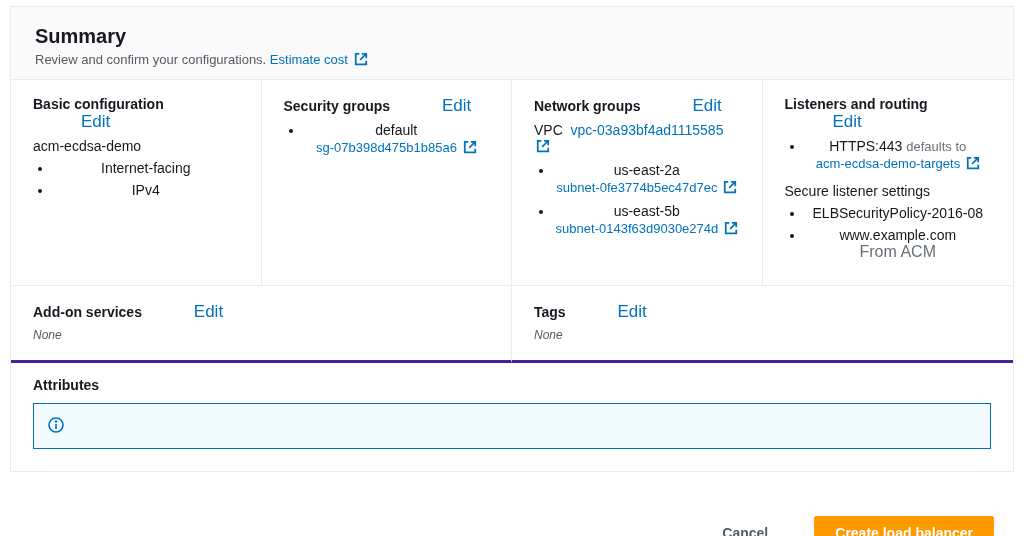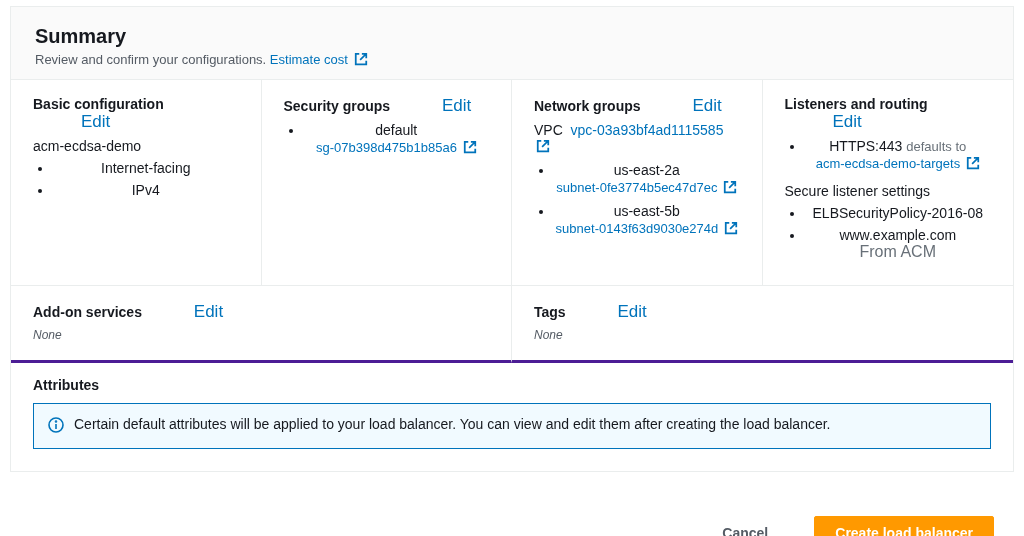--- a/index.html
+++ b/index.html
@@ -275,21 +275,20 @@
   <div class="attributes">
     <h3>Attributes</h3>
     <div class="info-box">
       <span class="info-icon">
         <svg viewBox="0 0 16 16" fill="none" stroke="currentColor" stroke-width="1.6">
             <circle cx="8" cy="8" r="7"></circle>
             <line x1="8" y1="7" x2="8" y2="12"></line>
             <circle cx="8" cy="4.5" r="0.5" fill="currentColor"></circle>
           </svg>
       </span>
-      <span>Certain default attributes will be applied to your load balancer. You can view and edit them after creating the load balancer.</span>
     </div>
   </div>
 
 </div>
 
 <div class="footer">
   <button class="btn btn-secondary">Cancel</button>
   <button class="btn btn-primary">Create load balancer</button>
 </div>
 

